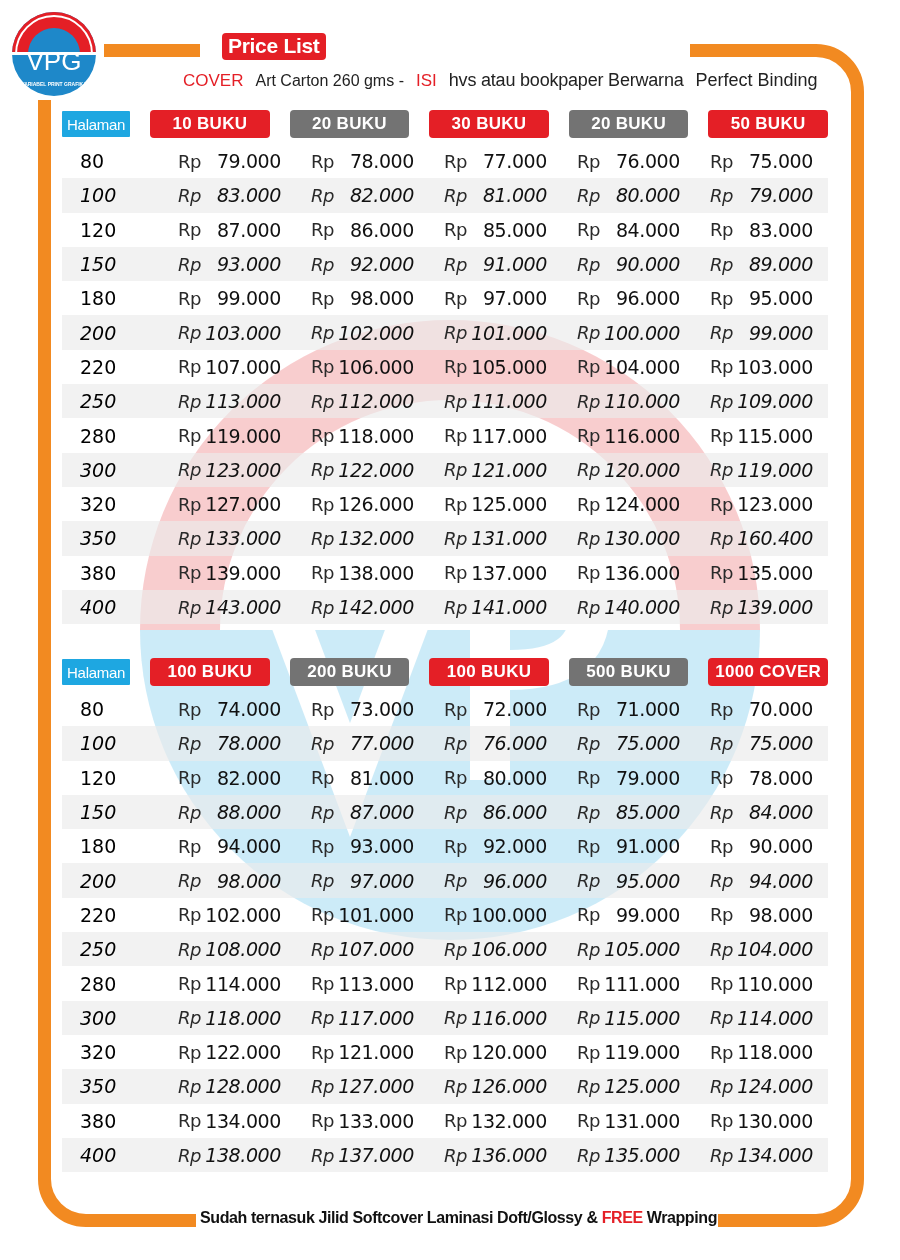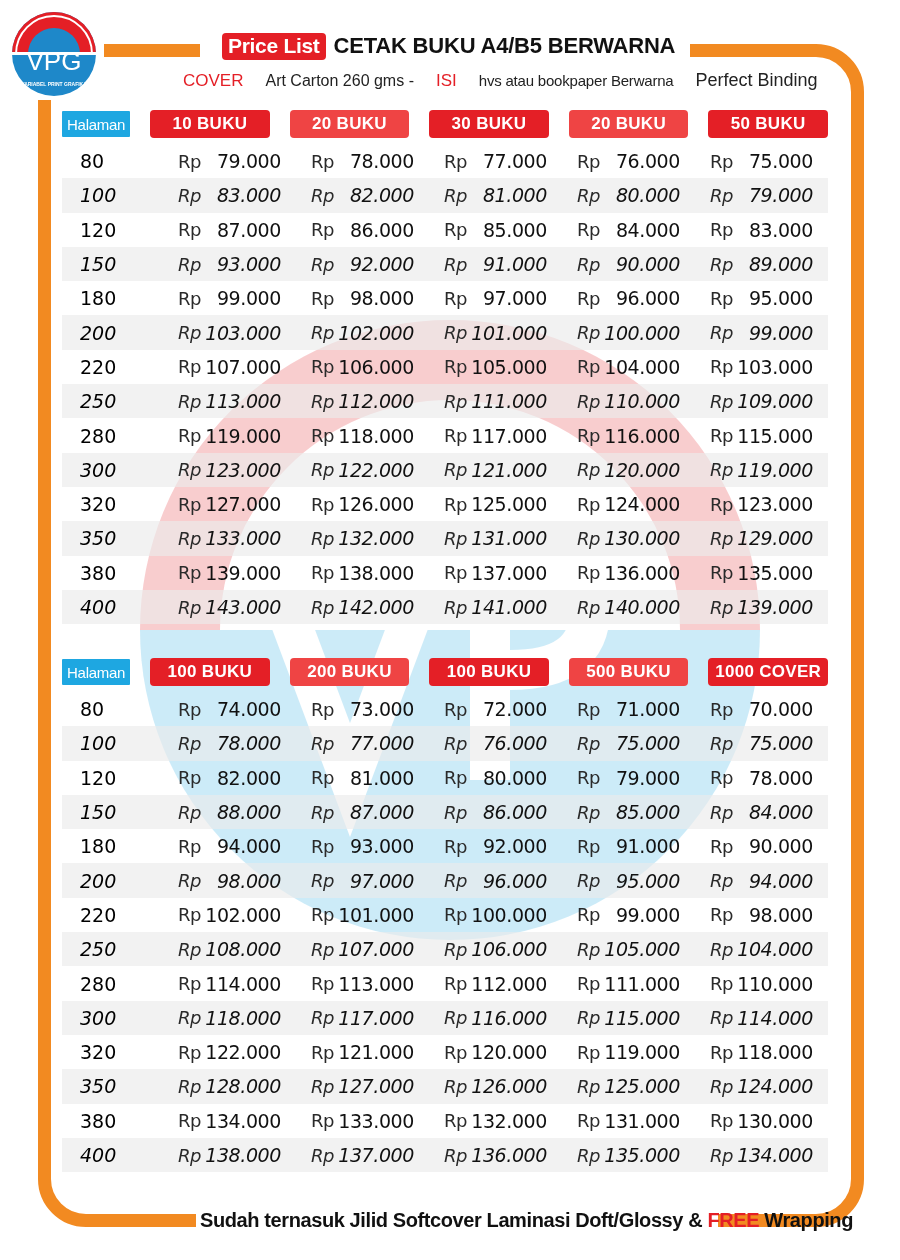--- a/index.html
+++ b/index.html
@@ -38,64 +38,64 @@
     }
     .badge-pricelist {
       background: #e41f26; color: #fff; font-family: "Liberation Sans", sans-serif; font-weight: 700;
       font-size: 21px; padding: 1px 6px 2px; border-radius: 4px; letter-spacing: -0.3px;
     }
     .title-main {
       font-family: "Liberation Sans", sans-serif; font-weight: 700; font-size: 22px; color: #111;
       letter-spacing: -0.2px;
     }
     .subtitle {
-      position: absolute; left: 183px; top: 70px; display: flex; align-items: baseline; gap: 22px;
+      position: absolute; left: 183px; top: 70px; display: flex; align-items: baseline; gap: 12px;
       font-family: "Liberation Sans", sans-serif; font-size: 16px; color: #222; white-space: nowrap;
     }
     .subtitle .red { color: #e41f26; font-size: 17px; }
-    .subtitle .small { font-size: 15px; letter-spacing: -0.2px; }
+    .subtitle .small { font-size: 18px; letter-spacing: -0.2px; }
     .subtitle .big { font-size: 18px; }
 
     
     .price-table { position: absolute; left: 62px; width: 766px; }
     .t1 { top: 110px; }
     .t2 { top: 658px; }
 
     .hdr-row { display: flex; height: 28px; margin-bottom: 6px; }
     .hdr-pages {
       width: 82px; height: 26px; margin-top: 1px; background: #1ea7e1; color: #fff; border-radius: 1px;
       font-family: "Liberation Sans", sans-serif; font-weight: 400; font-size: 15px;
       display: flex; align-items: center; justify-content: center; letter-spacing: -0.3px;
     }
     .hdr-qty {
       width: 144px; height: 28px; margin-left: 20px; color: #fff; border-radius: 4px;
       font-family: "Liberation Sans", sans-serif; font-weight: 700; font-size: 17px;
       display: flex; align-items: center; justify-content: center; letter-spacing: 0.3px;
     }
     .hdr-qty:first-of-type { margin-left: 18px; }
     .hdr-qty.red { background: #e41f26; }
-    .hdr-qty.orange { background: #ef4444; }
+    .hdr-qty.orange { background: #737373; }
 
     .row { display: flex; height: 34.3px; align-items: center; }
     .row.alt { background: rgba(235,235,235,0.65); font-style: italic; }
     .cell-pages {
       width: 100px; font-size: 19px; color: #000000; padding-left: 18px;
       font-family: "DejaVu Sans", sans-serif;
     }
     .cell-price {
       width: 133px; display: flex; align-items: center; font-size: 19px; color: #111;
       font-family: "DejaVu Sans", sans-serif; letter-spacing: -0.4px;
     }
     .cell-price .rp { width: 34px; padding-left: 16px; box-sizing: content-box; font-size: 18px; color: #2a2a2a; }
     .cell-price .amt { flex: 1; text-align: right; padding-right: 14px; }
 
     
     .footer {
       position: absolute; left: 200px; top: 1209px; width: 510px; text-align: center;
-      font-family: "Liberation Sans", sans-serif; font-weight: 700; font-size: 20px; color: #111;
+      font-family: "Liberation Sans", sans-serif; font-weight: 700; font-size: 16px; color: #111;
       letter-spacing: -0.4px; white-space: nowrap;
     }
     .footer .red { color: #e41f26; }
   </style>
 </head>
 <body>
 
 <div class="frame"></div>
 <div class="frame-gap-top"></div>
 <div class="frame-gap-topleft"></div>
@@ -113,21 +113,20 @@
   <circle cx="44" cy="44" r="42" fill="#1e88c9"></circle>
   <path d="M2,44 A42,42 0 0,1 86,44 L70,44 A26,26 0 0,0 18,44 Z" fill="#e41f26"></path>
   <path d="M6,44 A38,38 0 0,1 82,44" stroke="#fff" stroke-width="2" fill="none"></path>
   <rect x="2" y="42" width="84" height="3" fill="#fff"></rect>
   <text x="44" y="60" text-anchor="middle" font-family="Liberation Sans, sans-serif" font-size="26" fill="#fff" font-weight="400">VPG</text>
   <text x="44" y="76" text-anchor="middle" font-family="Liberation Sans, sans-serif" font-size="5" fill="#fff" font-weight="700">VARIABEL PRINT GRAFIKA</text>
 </svg>
 
 <div class="title-line">
   <span class="badge-pricelist">Price List</span>
-  <span class="title-main">CETAK BUKU A4/B5 BERWARNA</span>
 </div>
 
 <div class="subtitle">
   <span class="red">COVER</span>
   <span>Art Carton 260 gms -</span>
   <span class="red">ISI</span>
   <span class="small">hvs atau bookpaper Berwarna</span>
   <span class="big">Perfect Binding</span>
 </div>
 
@@ -407,21 +406,21 @@
         <div class="cell-price">
           <span class="rp">Rp</span>
           <span class="amt">131.000</span>
         </div>
         <div class="cell-price">
           <span class="rp">Rp</span>
           <span class="amt">130.000</span>
         </div>
         <div class="cell-price">
           <span class="rp">Rp</span>
-          <span class="amt">129.000</span>
+          <span class="amt">160.400</span>
         </div>
       </div>
       <div class="row">
         <div class="cell-pages">380</div>
         <div class="cell-price">
           <span class="rp">Rp</span>
           <span class="amt">139.000</span>
         </div>
         <div class="cell-price">
           <span class="rp">Rp</span>

